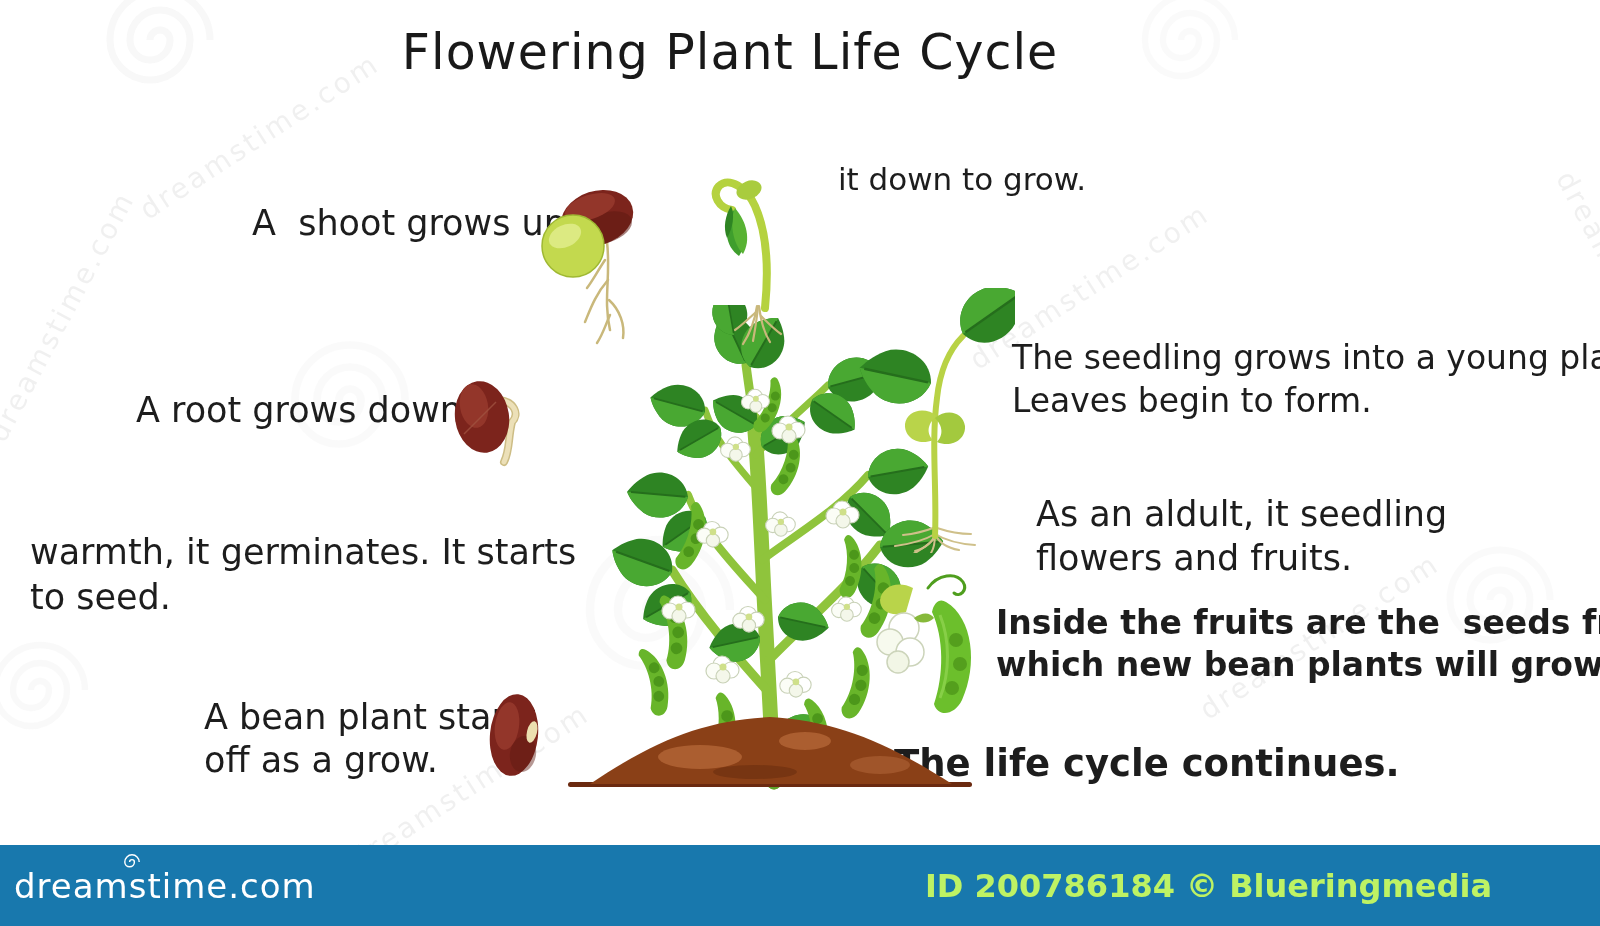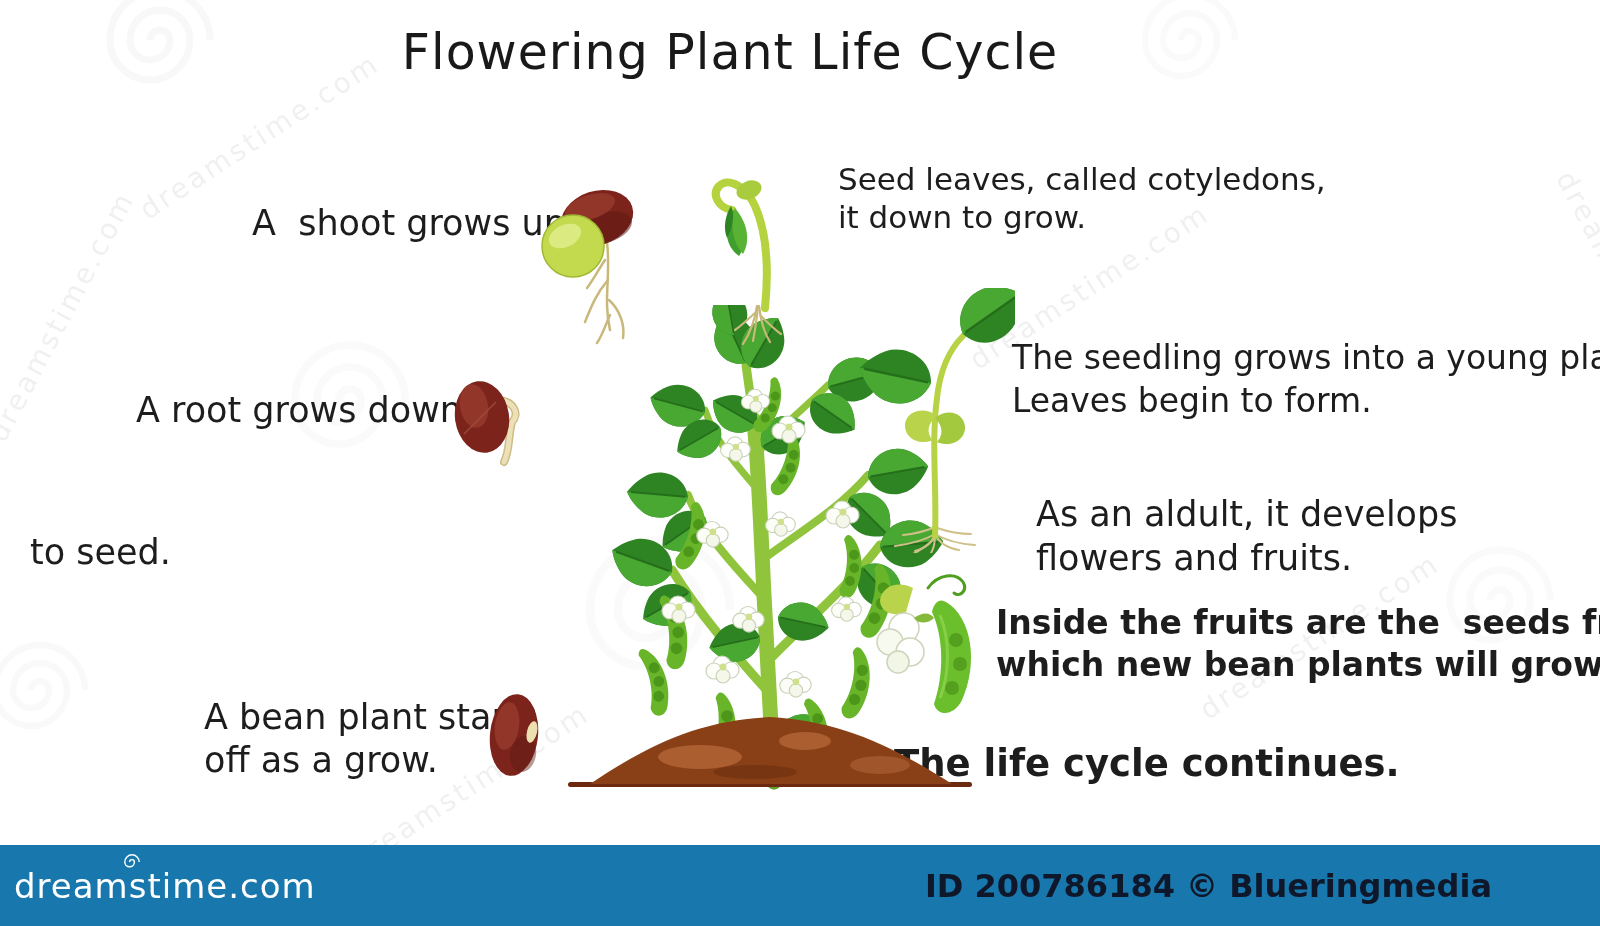--- a/index.html
+++ b/index.html
@@ -24,21 +24,21 @@
   .lbl-adult{left:1036px;top:492px;font-size:35px;line-height:44px;}
   .lbl-fruits{left:996px;top:602px;font-size:33px;line-height:42px;font-weight:700;}
   .lbl-seed{left:204px;top:696px;font-size:35px;line-height:43px;}
   .lbl-continues{left:894px;top:742px;font-size:37px;font-weight:700;}
   .footer{
     left:0;bottom:0;width:1600px;height:81px;background:#1878ad;
     display:flex;align-items:center;justify-content:space-between;
     box-sizing:border-box;padding:0 108px 0 14px;
   }
   .brand{color:#ffffff;font-size:34px;letter-spacing:1px;position:relative;}
-  .credit{color:#0f172a;font-size:32px;font-weight:700;}
+  .credit{color:#bef264;font-size:32px;font-weight:700;}
   .wm-text{
     color:rgba(130,130,130,0.12);font-size:28px;letter-spacing:3px;
     pointer-events:none;white-space:pre;
   }
   .wm-spiral{opacity:0.5;pointer-events:none;}
   svg{display:block;}
 </style>
 </head>
 <body>
 
@@ -68,39 +68,39 @@
 <div class="abs wm-text" style="left:330px;top:770px;transform:rotate(-33deg)">dreamstime.com</div>
 <div class="abs wm-text" style="left:120px;top:120px;transform:rotate(-33deg)">dreamstime.com</div>
 
 <div class="abs page-title">Flowering Plant Life Cycle</div>
 
 <div class="abs lbl lbl-shoot">
   <div>A  shoot grows up.</div>
 </div>
 
 <div class="abs lbl lbl-cotyledons">
-  <div>Seed leaves, called cotyledons,</div>
   <div>it down to grow.</div>
 </div>
 
 <div class="abs lbl lbl-root">
   <div>A root grows down.</div>
 </div>
 
 <div class="abs lbl lbl-seedling">
   <div>The seedling grows into a young plant.</div>
   <div>Leaves begin to form.</div>
 </div>
 
 <div class="abs lbl lbl-germination">
+  <div>warmth, it germinates. It starts</div>
   <div>to seed.</div>
 </div>
 
 <div class="abs lbl lbl-adult">
-  <div>As an aldult, it develops</div>
+  <div>As an aldult, it seedling</div>
   <div>flowers and fruits.</div>
 </div>
 
 <div class="abs lbl lbl-fruits">
   <div>Inside the fruits are the  seeds from</div>
   <div>which new bean plants will grow.</div>
 </div>
 
 <div class="abs lbl lbl-seed">
   <div>A bean plant starts</div>

